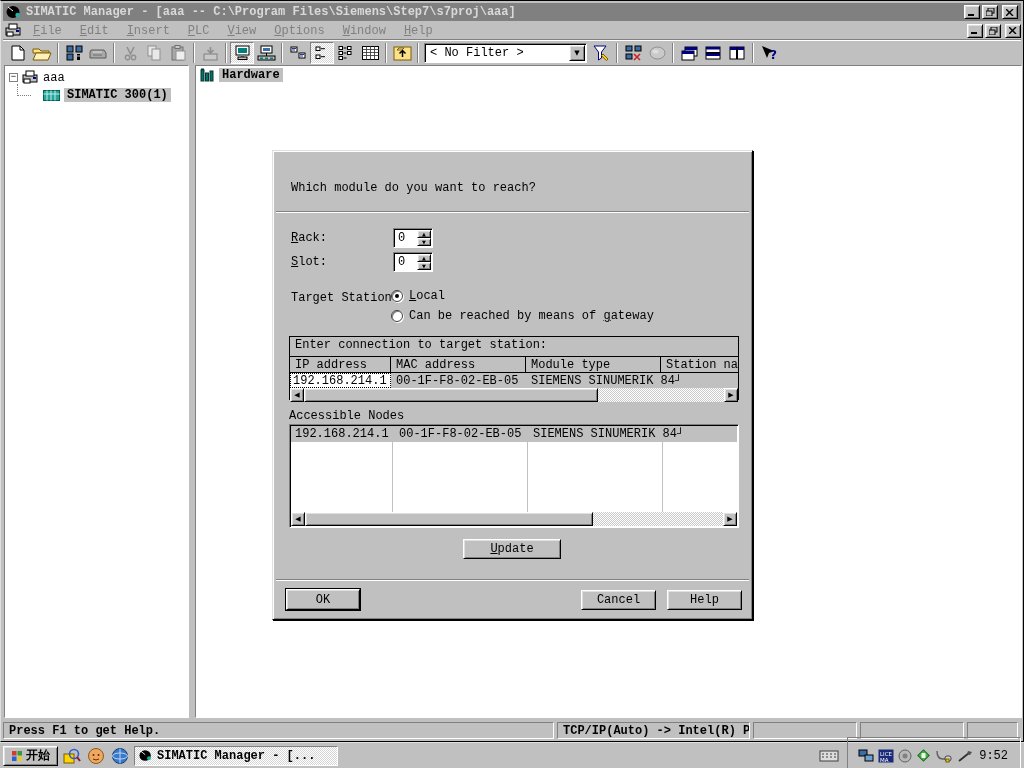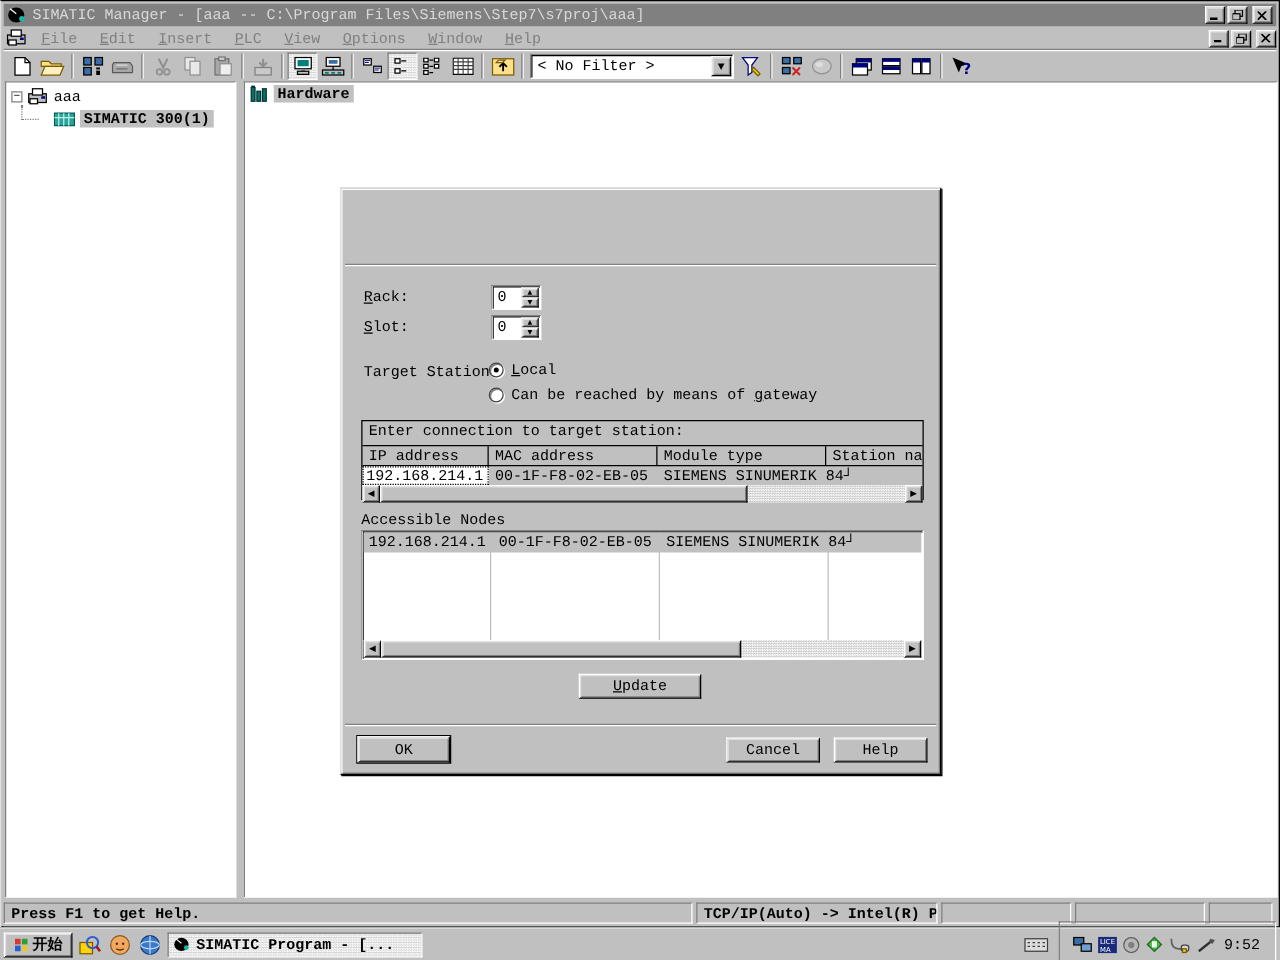--- a/index.html
+++ b/index.html
@@ -6,21 +6,21 @@
   html,body { width:1024px; height:768px; overflow:hidden; }
   body { position:relative; background:#008080; font-family:"Liberation Mono","DejaVu Sans Mono",monospace; font-size:12px; color:#000; }
   svg { display:block; }
 
   
   .raised { border:1px solid; border-color:#ffffff #000000 #000000 #ffffff; box-shadow: inset 1px 1px 0 #dfdfdf, inset -1px -1px 0 #808080; background:#c0c0c0; }
   .etched { position:absolute; height:2px; border-top:1px solid #808080; border-bottom:1px solid #ffffff; }
 
   
   #app { position:absolute; left:0; top:0; width:1024px; height:742px; background:#c0c0c0; border:1px solid; border-color:#000 #000 #000 #dfdfdf; }
-  .titlebar { position:absolute; left:2px; top:2px; right:2px; height:18px; background:#808080; color:#d9d9d9; display:flex; align-items:center; padding:0 3px; font-weight:normal; }
+  .titlebar { position:absolute; left:2px; top:2px; right:2px; height:18px; background:#808080; color:#d9d9d9; display:flex; align-items:center; padding:0 3px; font-weight:bold; }
   .titlebar .ttl { margin-left:4px; white-space:nowrap; overflow:hidden; }
   .winbtns { margin-left:auto; display:flex; gap:2px; }
   .winbtn { width:16px; height:14px; display:flex; align-items:center; justify-content:center; font-family:"DejaVu Sans",sans-serif; font-size:9px; color:#000; }
   .winbtn.closegap { margin-left:2px; }
 
   .menubar { position:absolute; left:2px; top:21px; right:2px; height:17px; display:flex; align-items:center; background:#c0c0c0; }
   .menu-item { color:#808080; padding:0 9px; white-space:nowrap; }
   .menubar .sysico { margin:0 2px 0 2px; }
 
   .toolbar { position:absolute; left:2px; top:39px; right:2px; height:25px; display:flex; align-items:center; padding-left:3px; border-top:1px solid #ffffff; }
@@ -387,20 +387,21 @@
     <span class="seg" style="width:551px;">Press F1 to get Help.</span>
     <span class="seg" style="width:193px;">TCP/IP(Auto) -&gt; Intel(R) PRO/100</span>
     <span class="seg" style="width:104px;"></span>
     <span class="seg" style="width:104px;"></span>
     <span class="seg" style="width:51px;"></span>
   </div>
 </div>
 
 <div class="dialog">
 
+  <div class="dlg-label" style="left:18px; top:30px;">Which module do you want to reach?</div>
   <div class="etched" style="left:3px; right:3px; top:60px;"></div>
 
   <div class="dlg-label" style="left:18px; top:80px;"><u>R</u>ack:</div>
   <div class="spin" style="left:120px; top:77px;">
     <span class="val">0</span>
     <span class="btns">
         <span class="sbtn raised">▲</span>
         <span class="sbtn raised">▼</span>
       </span>
   </div>
@@ -514,21 +515,21 @@
       </svg>
   </span>
   <div class="task-btn">
     <span>
       <svg width="14" height="13" viewBox="0 0 16 14">
           <ellipse cx="7" cy="7" rx="6.5" ry="6" fill="#000"></ellipse>
           <circle cx="11.5" cy="10" r="2.2" fill="#19b7a6"></circle>
           <path d="M2 2l5 4" stroke="#fff" stroke-width="1"></path>
         </svg>
     </span>
-    <span>SIMATIC Program - [...</span>
+    <span>SIMATIC Manager - [...</span>
   </div>
   <span class="flexspace"></span>
   <span>
     <svg width="20" height="13">
         <rect x="1" y="2" width="18" height="10" fill="#dcdcdc" stroke="#404040"></rect>
         <path d="M3 5h2M7 5h2M11 5h2M15 5h2M3 8h2M7 8h2M11 8h2M15 8h2" stroke="#404040"></path>
       </svg>
   </span>
   <div class="tray">
     <span>

